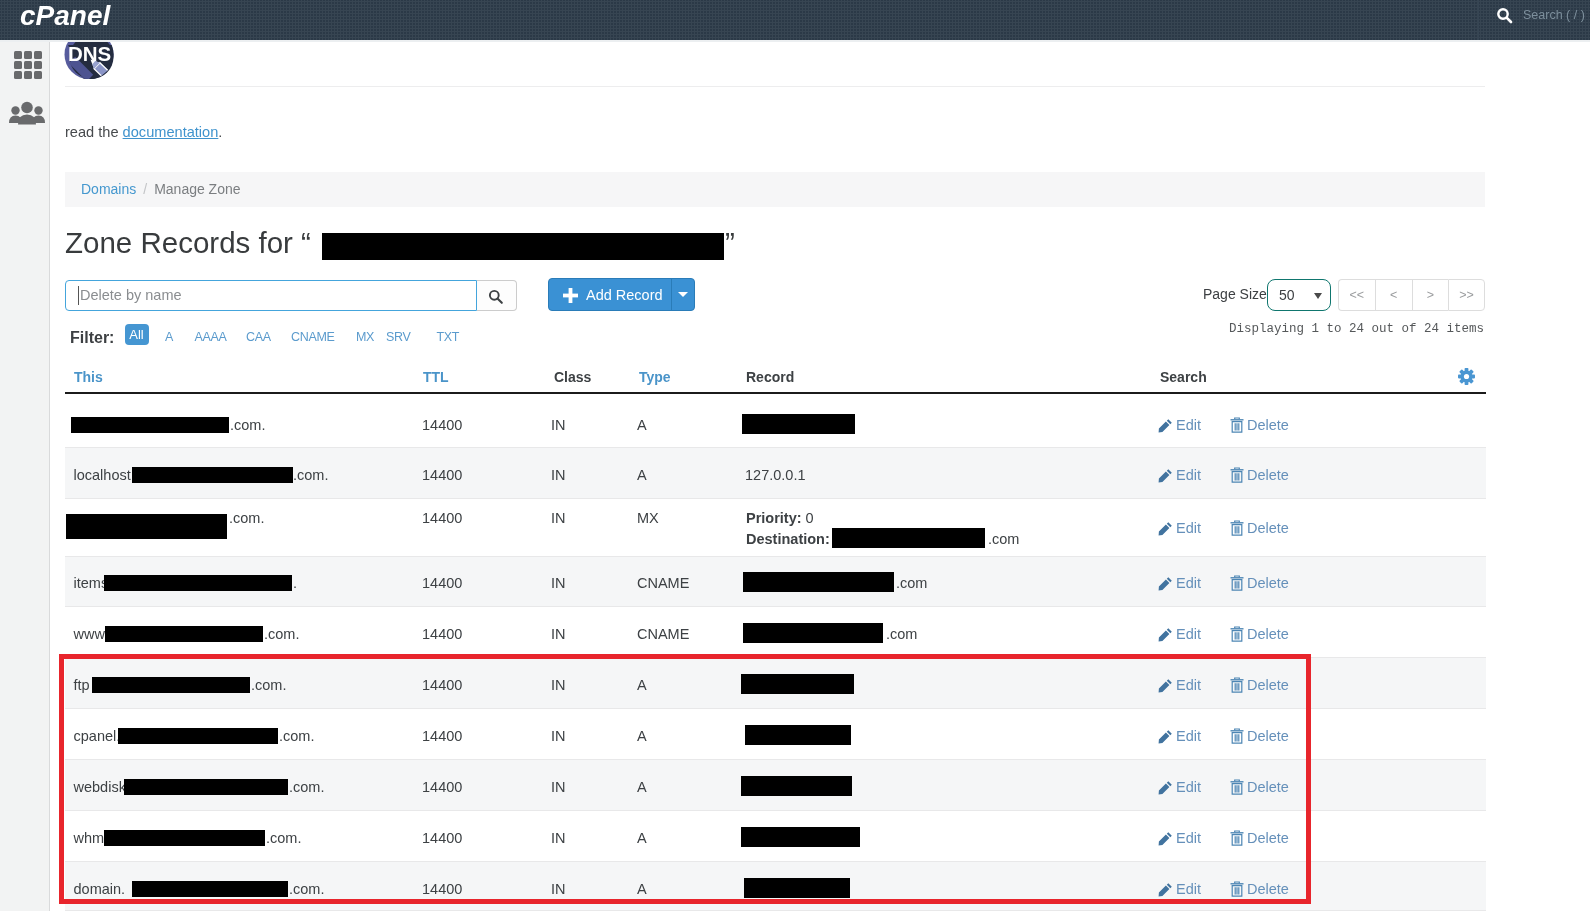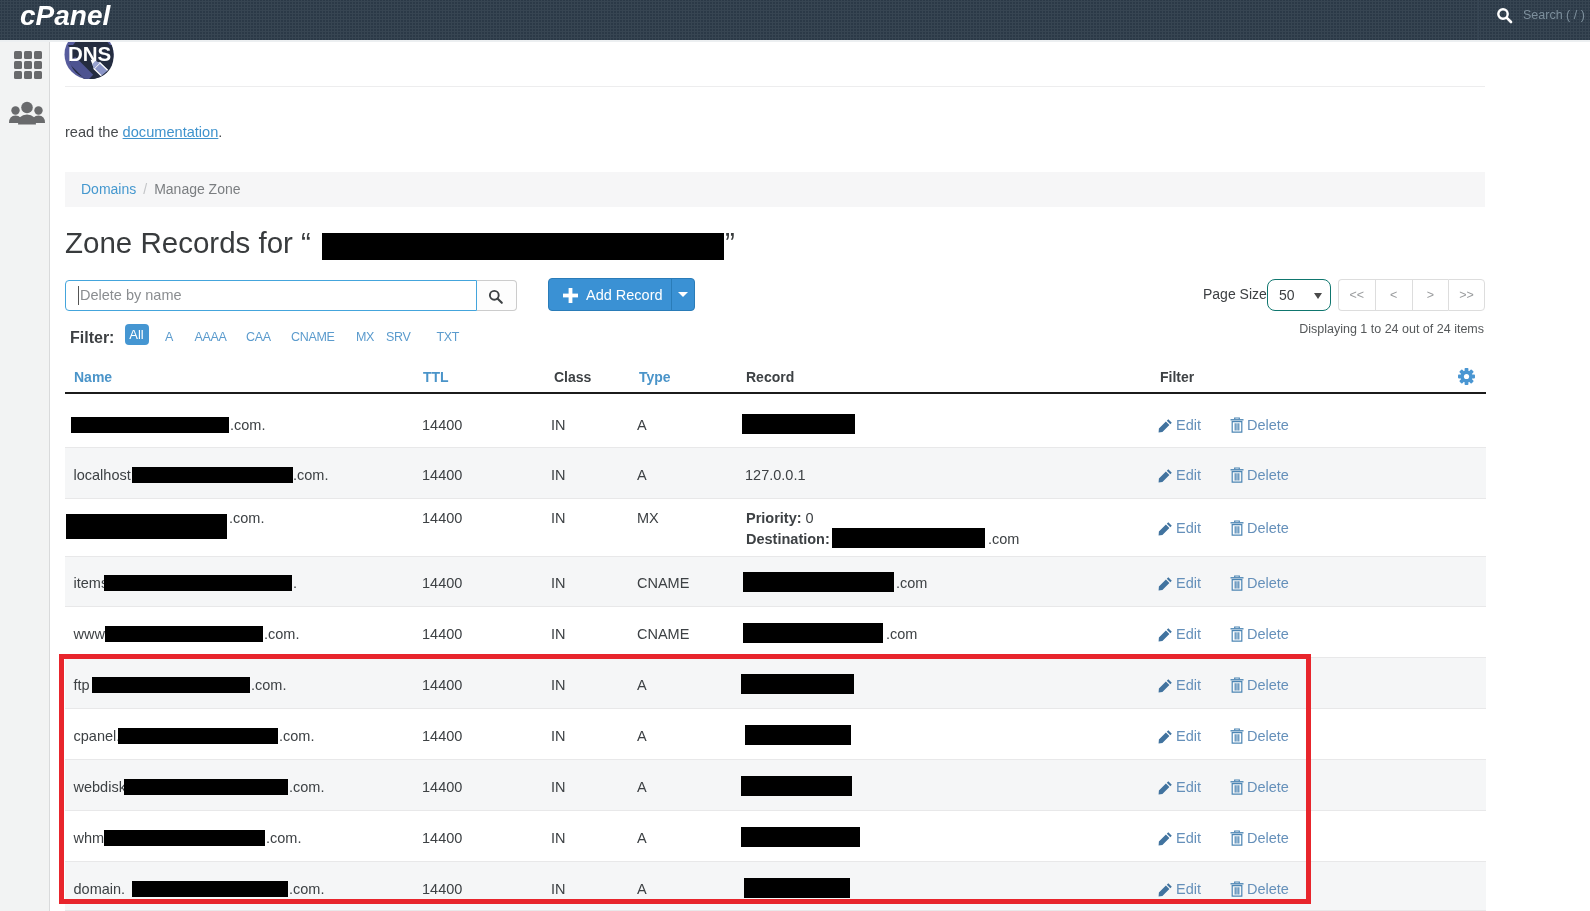--- a/index.html
+++ b/index.html
@@ -67,21 +67,21 @@
   #pagesel .v { position:absolute; left:11px; top:7px; }
   #pagesel .car { position:absolute; right:8px; top:13px; width:0; height:0;
     border-left:4.5px solid transparent; border-right:4.5px solid transparent; border-top:6px solid #4a4a4a; }
   #pager { position:absolute; left:1338px; top:279px; height:32px; font-size:0; }
   #pager span { display:inline-block; width:36.75px; height:32px; border:1px solid #dddddd;
     border-right:none; background:#fff; color:#9a9c9e; font-size:12.5px; text-align:center;
     line-height:30px; vertical-align:top; }
   #pager span:first-child { border-radius:4px 0 0 4px; }
   #pager span:last-child { border-right:1px solid #ddd; border-radius:0 4px 4px 0; }
   #displaying { position:absolute; left:1050px; top:322px; width:434px; text-align:right;
-    font-size:12.5px; color:#55585a; }
+    font-size:12.5px; color:#55585a;font-family:Liberation Mono, monospace; }
 
   
   .flt { position:absolute; font-size:12.5px; color:#5b9bcd; text-decoration:none; letter-spacing:-0.3px; }
   #fltlab { position:absolute; left:70px; top:329px; font-size:16px; font-weight:bold; color:#3d4043; }
   #fltpill { position:absolute; left:124.5px; top:324px; width:24px; height:21px; background:#4596d2;
     border-radius:4px; color:#fff; font-size:13px; text-align:center; line-height:21px; }
 
   
   .hdr { position:absolute; top:369px; font-size:14px; font-weight:bold; color:#3d4144; }
   .hdr.blue { color:#4a94c9; }
@@ -197,26 +197,26 @@
   <div id="fltlab">Filter:</div>
   <div id="fltpill">All</div>
   <a class="flt" href="#" style="left:165px;top:330px">A</a>
   <a class="flt" href="#" style="left:194.5px;top:330px">AAAA</a>
   <a class="flt" href="#" style="left:246px;top:330px">CAA</a>
   <a class="flt" href="#" style="left:291px;top:330px">CNAME</a>
   <a class="flt" href="#" style="left:356px;top:330px">MX</a>
   <a class="flt" href="#" style="left:386px;top:330px">SRV</a>
   <a class="flt" href="#" style="left:436.5px;top:330px">TXT</a>
 
-  <div class="hdr blue" style="left:74px">Name</div>
+  <div class="hdr blue" style="left:74px">This</div>
   <div class="hdr blue" style="left:423px">TTL</div>
   <div class="hdr" style="left:554px">Class</div>
   <div class="hdr blue" style="left:639px">Type</div>
   <div class="hdr" style="left:746px">Record</div>
-  <div class="hdr" style="left:1160px">Filter</div>
+  <div class="hdr" style="left:1160px">Search</div>
   <svg class="gear" width="17" height="17" viewBox="0 0 17 17" style="position:absolute;left:1458px;top:368px">
     <g fill="#4a96d2">
       <circle cx="8.5" cy="8.5" r="5.9"></circle>
       <g>
         <rect x="6.6" y="0" width="3.8" height="4.4" rx="0.8"></rect>
         <rect x="6.6" y="12.6" width="3.8" height="4.4" rx="0.8"></rect>
         <rect x="0" y="6.6" width="4.4" height="3.8" rx="0.8"></rect>
         <rect x="12.6" y="6.6" width="4.4" height="3.8" rx="0.8"></rect>
         <rect x="6.6" y="0" width="3.8" height="4.4" rx="0.8" transform="rotate(45 8.5 8.5)"></rect>
         <rect x="6.6" y="12.6" width="3.8" height="4.4" rx="0.8" transform="rotate(45 8.5 8.5)"></rect>

